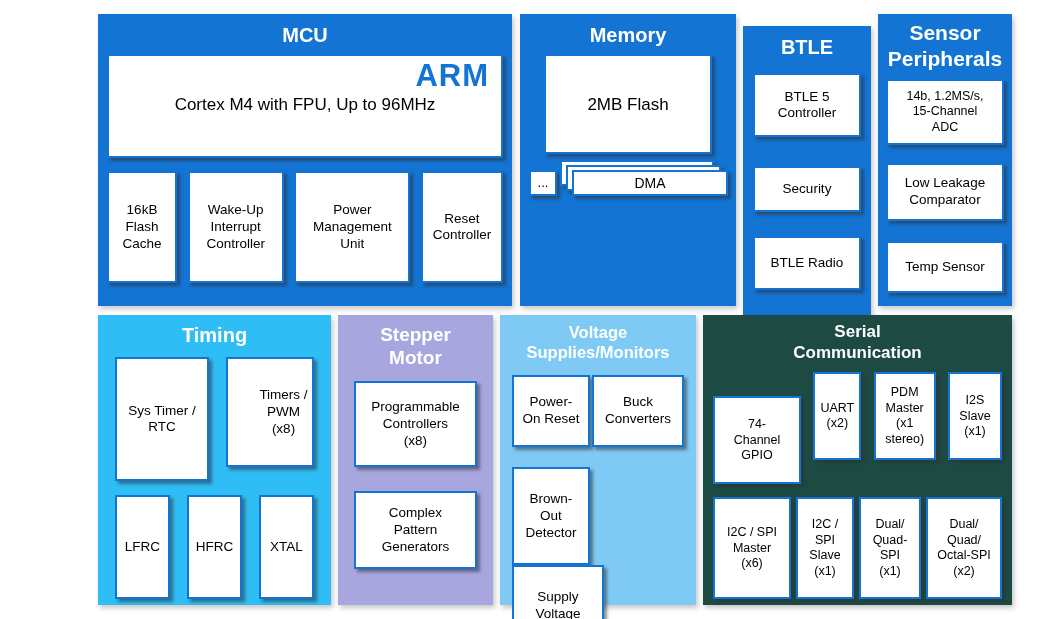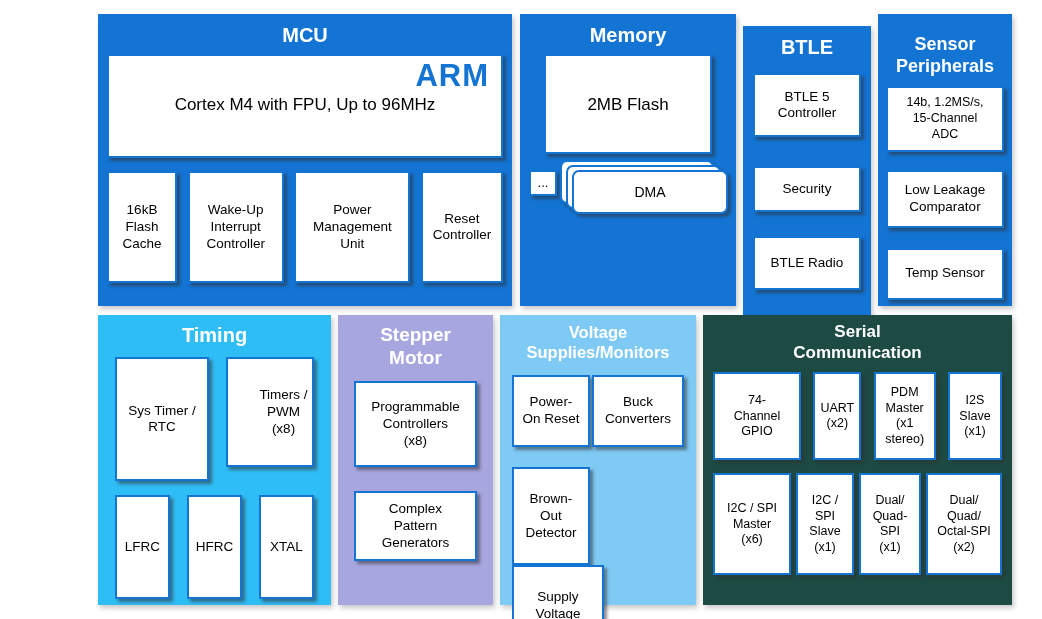--- a/index.html
+++ b/index.html
@@ -34,21 +34,21 @@
   #memory{left:520px;top:14px;width:216px;height:292px;background:var(--blue);}
   #btle{left:743px;top:26px;width:128px;height:292px;background:var(--blue);}
   #sensor{left:878px;top:14px;width:134px;height:292px;background:var(--blue);}
   
   #timing{left:98px;top:315px;width:233px;height:290px;background:var(--cyan);}
   #stepper{left:338px;top:315px;width:155px;height:290px;background:var(--purple);}
   #voltage{left:500px;top:315px;width:196px;height:290px;background:var(--lblue);}
   #serial{left:703px;top:315px;width:309px;height:290px;background:var(--teal);}
 
   #mcu .btitle,#memory .btitle,#btle .btitle{font-size:20px;padding-top:9px;}
-  #sensor .btitle{font-size:18px;padding-top:20px;}
+  #sensor .btitle{font-size:21px;padding-top:6px;}
   #timing .btitle{font-size:20px;padding-top:8px;}
   #stepper .btitle{font-size:19px;padding-top:8px;}
   #voltage .btitle{font-size:16.5px;padding-top:7px;}
   #serial .btitle{font-size:17px;padding-top:7px;}
 
   
   .cortex{position:relative;margin:7px 9px 0;height:104px;}
   .arm{position:absolute;top:1px;right:12px;font-size:31px;font-weight:bold;
        color:var(--blue);letter-spacing:1px;}
   .core{position:absolute;left:0;right:0;top:38px;text-align:center;font-size:17px;}
@@ -56,21 +56,21 @@
   .mw1{width:70px;height:112px;}
   .mw2{width:96px;height:112px;}
   .mw3{width:116px;height:112px;}
   .mw4{width:82px;height:112px;}
 
   
   .mem-flash{margin:7px 24px 0;height:100px;font-size:17px;}
   .mem-ram{margin:15px 12px 0;height:76px;font-size:17px;}
   .dma-area{position:relative;margin-top:6px;height:46px;}
   .dma-dots{position:absolute;left:9px;top:10px;width:28px;height:26px;font-size:13px;}
-  .dma-b{position:absolute;height:44px;border-radius:7px;}
+  .dma-b{position:absolute;height:26px;}
   .d1{left:40px;right:22px;top:0;}
   .d2{left:46px;right:15px;top:5px;}
   .d3{left:52px;right:8px;top:10px;font-size:14px;}
 
   
   .btle-b1{margin:14px 10px 0;height:64px;}
   .btle-b2{margin:29px 10px 0;height:46px;}
   .btle-b3{margin:24px 10px 0;height:54px;}
 
   
@@ -80,36 +80,36 @@
 
   
   .tim-row1{display:flex;justify-content:space-between;align-items:flex-start;margin:10px 17px 0;}
   .t-sys{width:94px;height:124px;}
   .t-pwm{width:88px;height:110px;padding-left:27px;}
   .tim-row2{display:flex;justify-content:space-between;margin:14px 17px 0;}
   .t-osc{width:55px;height:104px;}
 
   
   .st-b1{margin:12px 16px 0;height:86px;}
-  .st-b2{margin:24px 16px 0;height:70px;}
+  .st-b2{margin:24px 16px 0;height:78px;}
 
   
   .v-row1{display:flex;justify-content:space-between;margin:13px 12px 16px;}
   .v-row2{display:flex;justify-content:flex-start;margin:20px 12px 0;flex-direction:column;}
   .v-por,.v-bod{width:78px;}
   .v-buck,.v-svm{width:92px;}
   .v-row1 .wbox{height:72px;}
   .v-row2 .wbox{height:98px;}
 
   
   .s-row1{display:flex;justify-content:space-between;margin:9px 10px 0;}
   .s-row2{display:flex;justify-content:space-between;margin:13px 10px 0;}
   .s-row1 .wbox{height:88px;font-size:12.5px;}
   .s-row2 .wbox{height:102px;font-size:12.5px;}
-  .s-gpio{width:88px;} .s-uart{width:48px;} .s-pdm{width:62px;} .s-i2s{width:54px;}
+  .s-gpio{width:88px;margin-top:24px;} .s-uart{width:48px;} .s-pdm{width:62px;} .s-i2s{width:54px;}
   .s-i2cm{width:78px;} .s-i2cs{width:58px;} .s-dq{width:62px;} .s-dqo{width:76px;}
 </style>
 </head>
 <body>
 
 <div class="canvas">
 
   <div class="block" id="mcu">
     <div class="btitle">MCU</div>
     <div class="wbox cortex">

